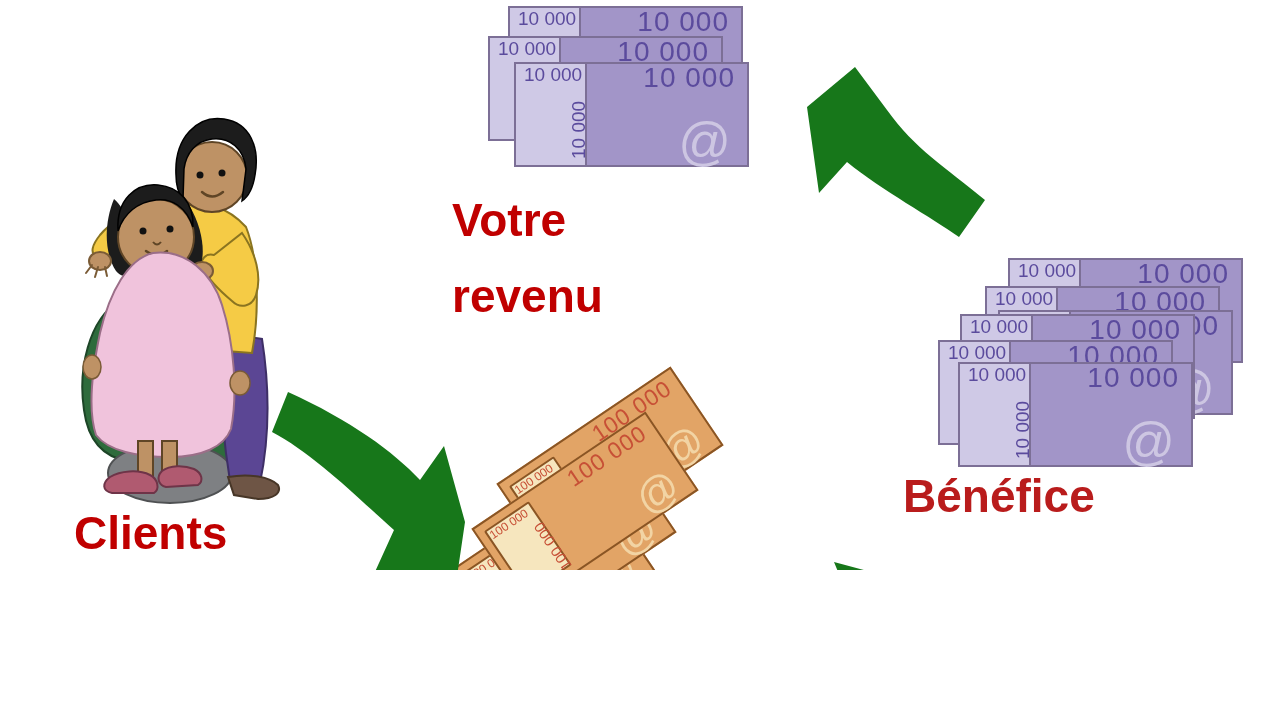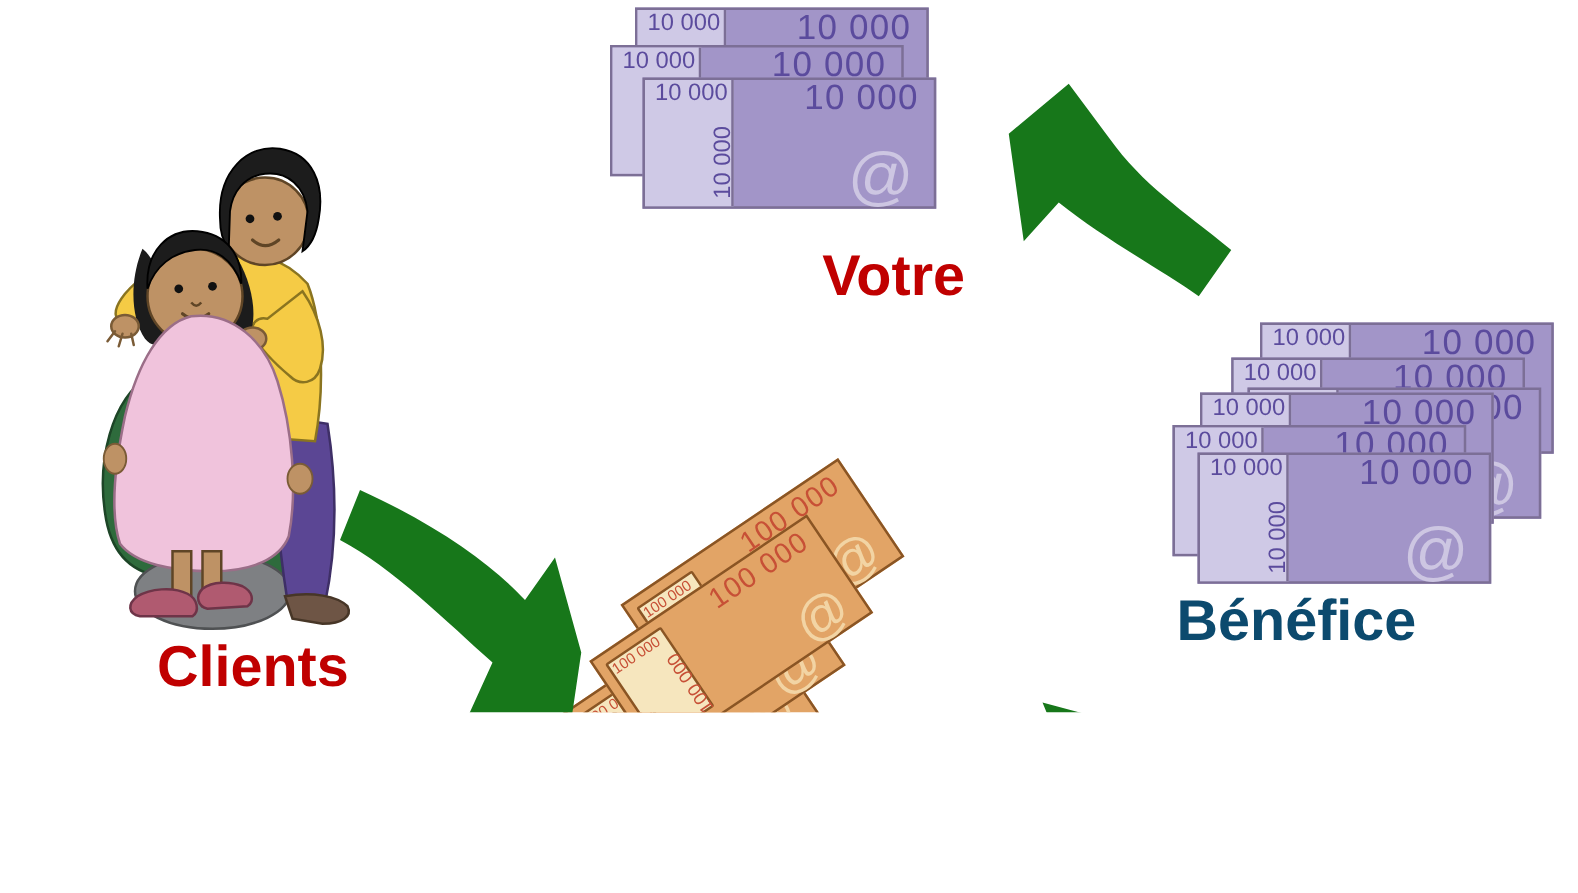--- a/index.html
+++ b/index.html
@@ -1,18 +1,18 @@
 <!DOCTYPE html>
 <html><head>
 <meta charset="utf-8">
 <style>
   html,body{margin:0;padding:0;background:#fff;}
   .slide{position:relative;width:1262px;height:570px;background:#fff;overflow:hidden;
          font-family:"Liberation Sans",sans-serif;}
-  .label{position:absolute;font-weight:bold;font-size:46px;text-align:right;
+  .label{position:absolute;font-weight:bold;font-size:46px;text-align:left;
          letter-spacing:0px;line-height:1.1;}
   #lbl-revenu{left:452px;top:182px;width:320px;line-height:76px;}
   #lbl-clients{left:74px;top:508px;width:205px;}
   #lbl-ventes{left:495px;top:643px;width:220px;}
   #lbl-benefice{left:903px;top:471px;width:230px;}
   .stack{position:absolute;inset:0;pointer-events:none;}
   .bill{position:absolute;width:235px;height:105px;border:2px solid;box-sizing:border-box;
         background:#a295c8;}
   .bill .strip{position:absolute;left:0;top:0;bottom:0;width:69px;border-right:2px solid;}
   .b-small{position:absolute;left:8px;top:0px;font-size:19px;}
@@ -177,23 +177,24 @@
         <div class="strip" style="background: rgb(246, 230, 190); border-color: rgb(138, 85, 36);"></div>
         <span class="b-small" style="color: rgb(199, 80, 54);">100 000</span>
         <span class="b-vert" style="color: rgb(199, 80, 54);">100 000</span>
         <span class="b-big" style="color: rgb(199, 80, 54);">100 000</span>
         <span class="b-at" style="color: rgb(242, 212, 164);">@</span>
       </div>
     </div>
 
   <div class="label" id="lbl-revenu" style="color: rgb(192, 0, 0);">
     <div>Votre</div>
+    <div>revenu</div>
   </div>
   <div class="label" id="lbl-clients" style="color: rgb(192, 0, 0);">Clients</div>
-  <div class="label" id="lbl-benefice" style="color: #0c4a6e;">Bénéfice</div>
+  <div class="label" id="lbl-benefice" style="color: #b91c1c;">Bénéfice</div>
 
   <svg class="arrow" id="arrow-1" width="200" height="205" viewBox="0 0 200 205">
     <path class="arrow-path" d="M 16,0 C 78,28 122,60 148,88 L 172,54 L 193,130 L 183,198 L 102,182 L 122,138 C 86,106 42,62 0,40 Z" fill="#17771A"></path>
   </svg>
   <svg class="arrow" id="arrow-2" width="200" height="150" viewBox="0 0 200 150">
     <path class="arrow-path" d="M 8,78 C 58,58 98,50 126,40 L 112,6 L 194,28 L 184,110 L 152,86 C 116,112 62,126 4,134 Z" fill="#17771A"></path>
   </svg>
   <svg class="arrow" id="arrow-3" width="210" height="192" viewBox="0 0 210 192">
     <path class="arrow-path" d="M 190,143 C 150,110 120,92 92,53 L 60,10 L 12,50 L 24,136 L 52,105 C 88,134 136,160 164,180 Z" fill="#17771A"></path>
   </svg>

